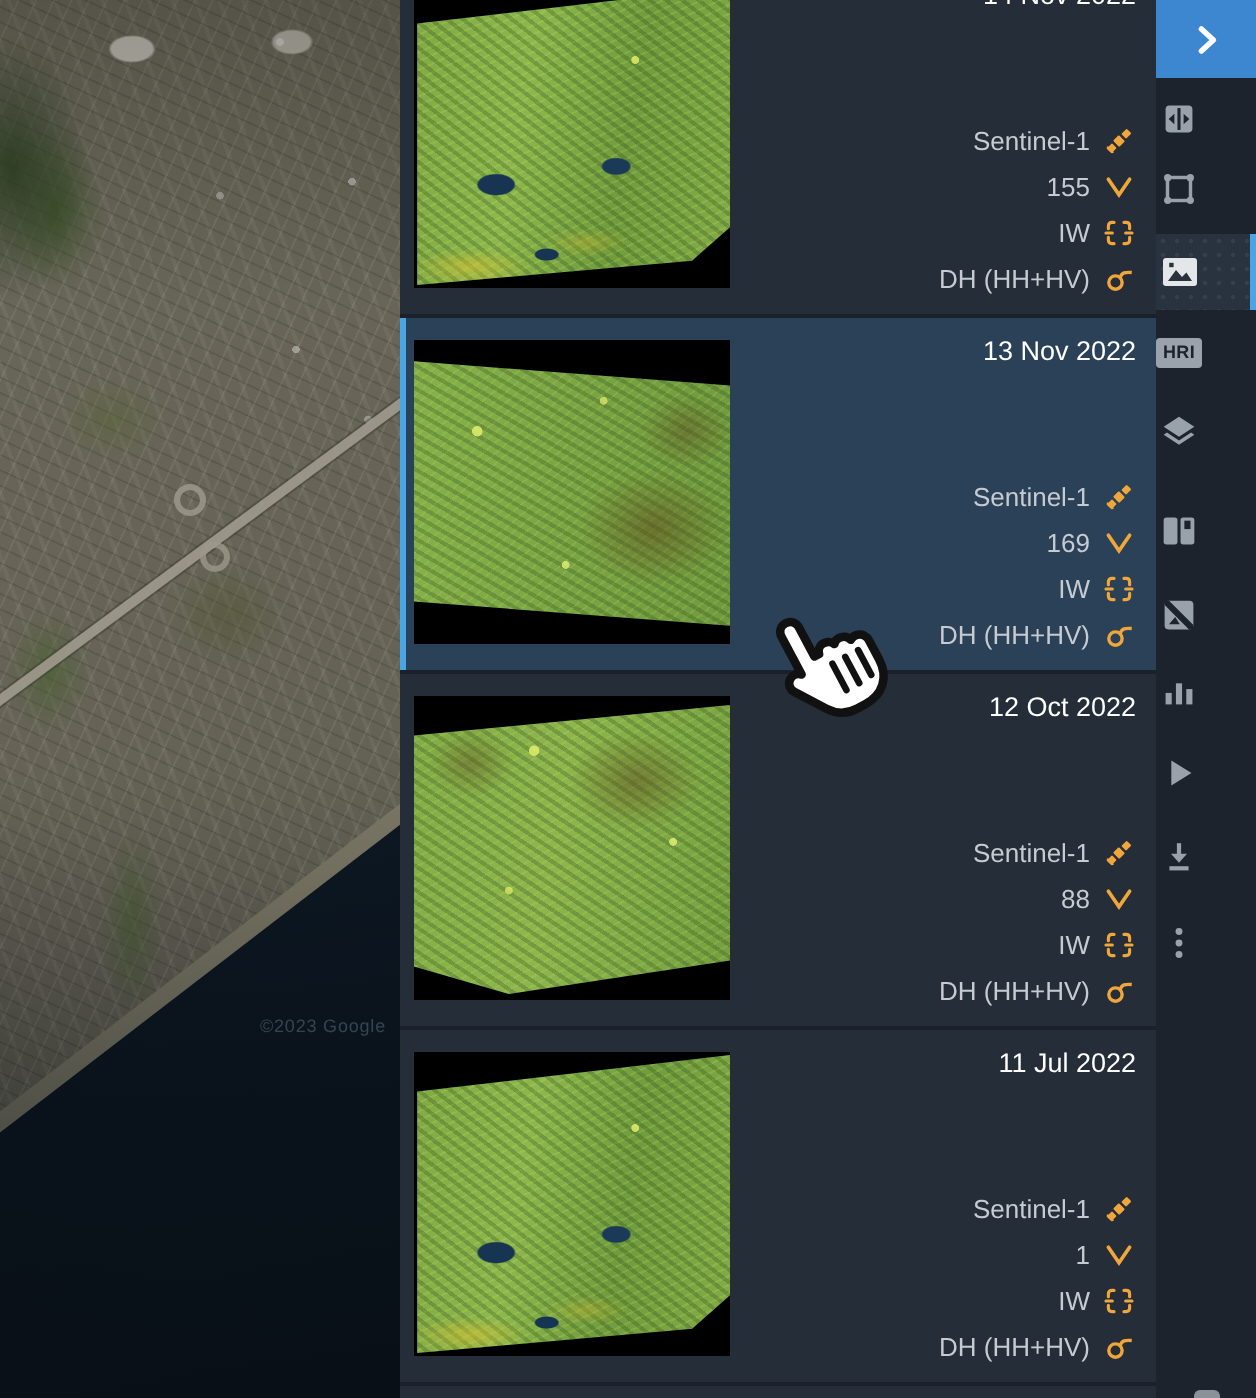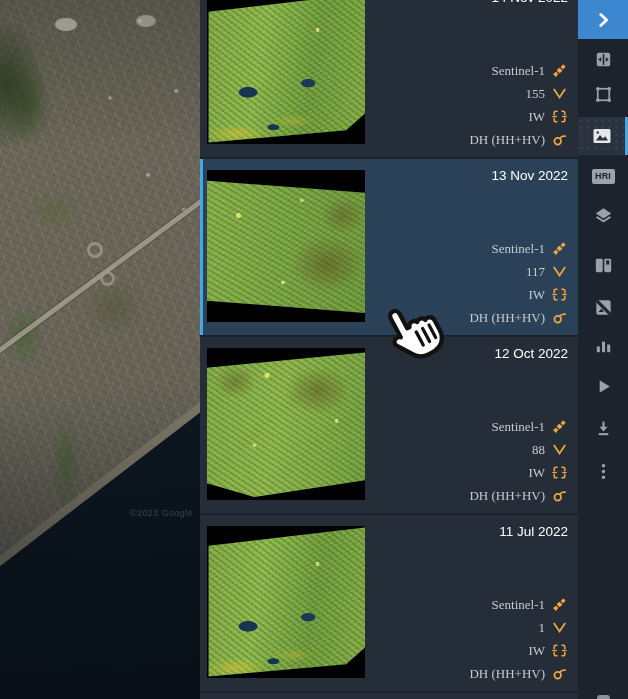--- a/index.html
+++ b/index.html
@@ -83,29 +83,29 @@
       radial-gradient(ellipse 46px 34px at 70% 28%, rgba(94,75,30,.5), transparent 72%),
       radial-gradient(ellipse 30px 24px at 18% 22%, rgba(92,75,32,.42), transparent 72%),
       radial-gradient(circle 4px at 38% 18%, rgba(226,238,108,.85) 60%, transparent 70%),
       radial-gradient(circle 3px at 82% 48%, rgba(230,240,120,.8) 60%, transparent 70%),
       radial-gradient(circle 3px at 30% 64%, rgba(226,238,108,.7) 60%, transparent 70%),
       repeating-linear-gradient(34deg, rgba(40,70,22,.25) 0 2px, transparent 2px 5px),
       repeating-linear-gradient(-28deg, rgba(215,228,95,.14) 0 1px, transparent 1px 4px),
       linear-gradient(100deg,#82ad47 0%,#8db64d 45%,#739f40 100%);}
   .card-date{position:absolute;top:9px;right:10px;color:#ffffff;font-size:13.5px;margin-left:30px;}
   .meta{position:absolute;bottom:6px;right:10px;display:flex;flex-direction:column;align-items:flex-end;}
-  .meta-row{display:flex;align-items:center;gap:6px;height:23px;color:#c6cbd1;font-size:13px;font-family:Liberation Serif, serif;}
+  .meta-row{display:flex;align-items:center;gap:6px;height:23px;color:#c6cbd1;font-size:13px;}
   .meta-row svg{flex:0 0 auto;display:block;}
 
   
   .sidebar{position:absolute;left:578px;top:0;width:50px;height:699px;background:#1c232d;}
   .sb-expand{position:absolute;left:0;top:0;width:50px;height:39px;background:#3d87d1;
     display:flex;align-items:center;justify-content:center;cursor:pointer;}
   .sb-item{position:absolute;left:0;width:50px;height:38px;display:flex;align-items:center;
-    justify-content:center;cursor:pointer;color:#99a1ab;}
+    cursor:pointer;color:#99a1ab;}
   .sb-item.active{background-color:#29333f;border-right:3px solid #47a6e3;box-sizing:border-box;
     background-image:radial-gradient(rgba(255,255,255,.06) 1px, transparent 1.2px);
     background-size:7px 7px;}
   .hri-badge{width:23px;height:15px;border-radius:2px;background:#9aa2ac;color:#1c232d;
     font-size:9px;font-weight:bold;display:flex;align-items:center;justify-content:center;
     letter-spacing:.2px;}
   .sb-feedback{position:absolute;left:19px;top:695px;width:13px;height:6px;
     border-radius:3px 3px 0 0;background:#8a9199;}
 
   
@@ -184,21 +184,21 @@
           <svg width="17" height="17" viewBox="0 0 24 24">
               <g fill="#f0a63a" transform="rotate(45 12 12)">
                 <rect x="9.6" y="2" width="4.8" height="5.4" rx="0.8"></rect>
                 <rect x="9.6" y="16.6" width="4.8" height="5.4" rx="0.8"></rect>
                 <rect x="8.9" y="9.1" width="6.2" height="5.8" rx="0.8"></rect>
               </g>
               <path d="M3.4 16.6 A4.4 4.4 0 0 1 7.4 20.6" fill="none" stroke="#f0a63a" stroke-width="1.7"></path>
             </svg>
         </div>
         <div class="meta-row">
-          <span>117</span>
+          <span>169</span>
           <svg width="17" height="17" viewBox="0 0 24 24">
               <path d="M4.5 6.5 L12 17.5 L19.5 6.5" fill="none" stroke="#f0a63a" stroke-width="2.6" stroke-linecap="round"></path>
             </svg>
         </div>
         <div class="meta-row">
           <span>IW</span>
           <svg width="17" height="17" viewBox="0 0 24 24" fill="none" stroke="#f0a63a" stroke-width="2.2" stroke-linecap="round">
               <path d="M8.5 4.5 H7 Q4.5 4.5 4.5 7 V9"></path>
               <path d="M4.5 15 V17 Q4.5 19.5 7 19.5 H8.5"></path>
               <path d="M2.8 12 H7.3"></path>

